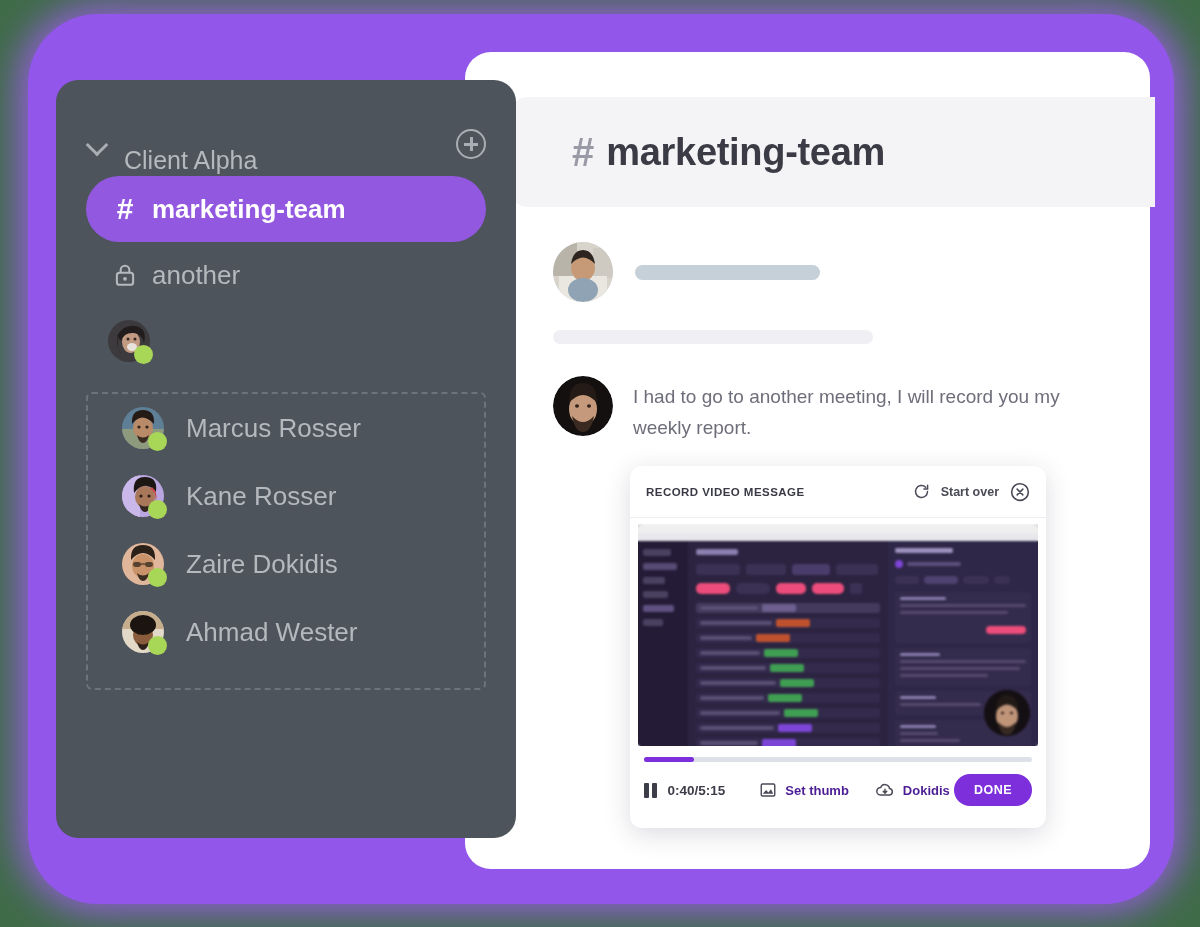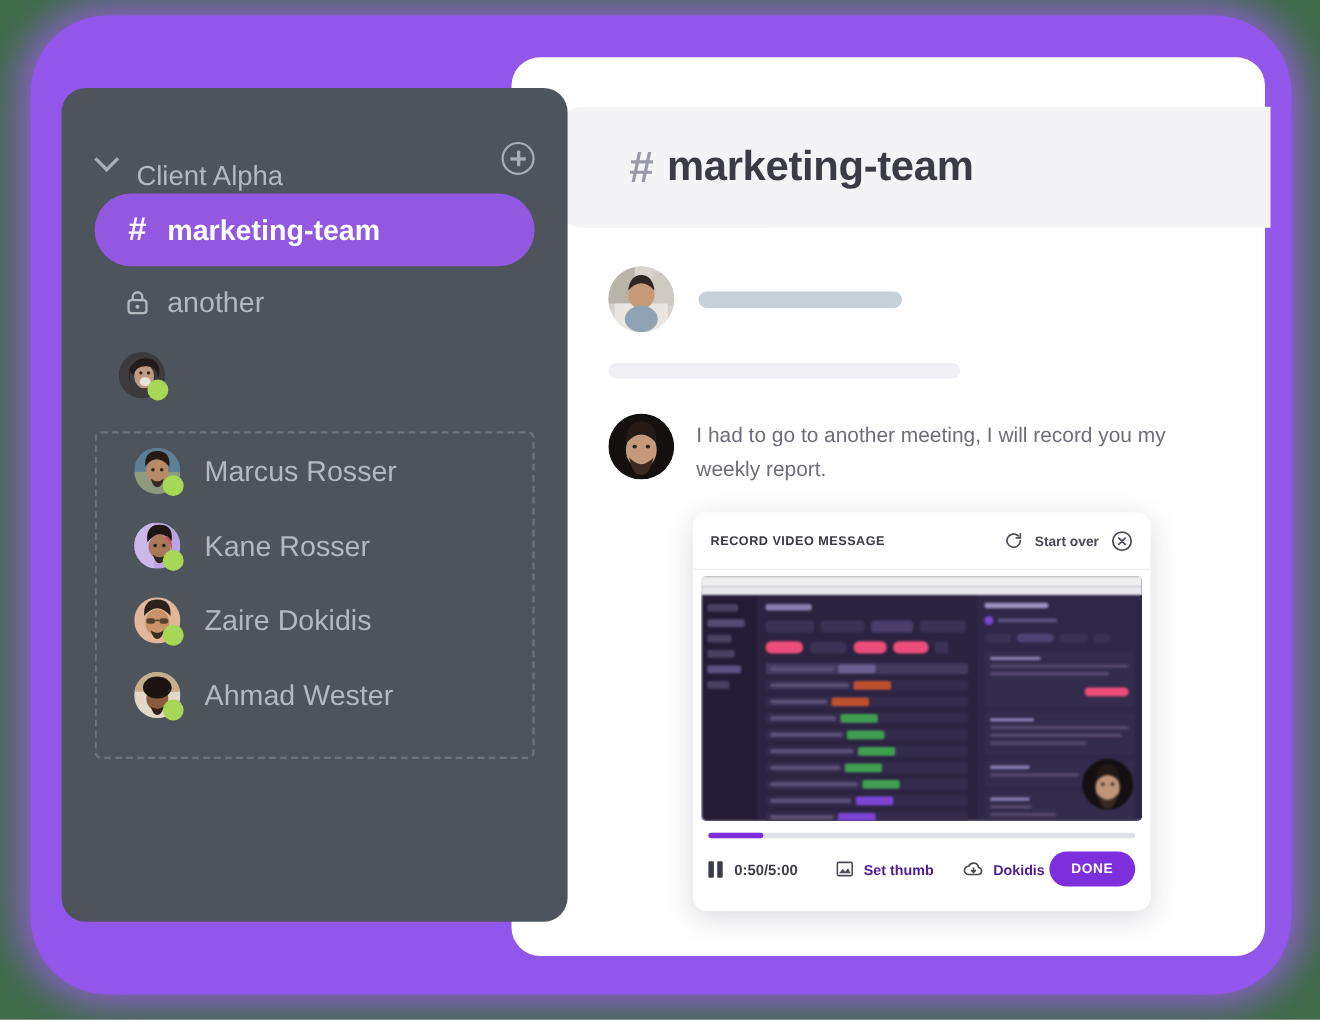--- a/index.html
+++ b/index.html
@@ -436,21 +436,21 @@
 
   <div class="rec-progress">
     <div class="rec-progress-fill" id="progressFill" style="width: 13%;"></div>
   </div>
 
   <div class="rec-controls">
     <span class="pause-ico icon-btn">
         <i></i>
         <i></i>
       </span>
-    <span class="rec-time">0:50/5:00</span>
+    <span class="rec-time">0:40/5:15</span>
 
     <span class="rec-action ml-28">
       <svg width="18" height="18" viewBox="0 0 24 24" fill="none" stroke="#4b4b58" stroke-width="1.9">
         <rect x="3" y="4" width="18" height="16" rx="1.6"></rect>
         <path d="M5 17l4.5-5 3 3.2L16 11l3 6z" fill="#4b4b58" stroke="none"></path>
       </svg>
       <span>Set thumb</span>
     </span>
 
     <span class="rec-action ml-24">

